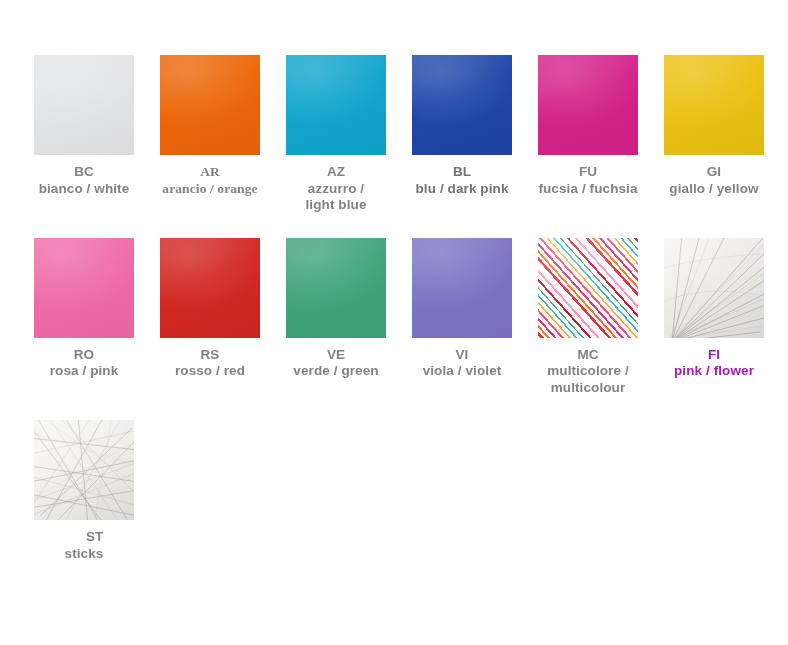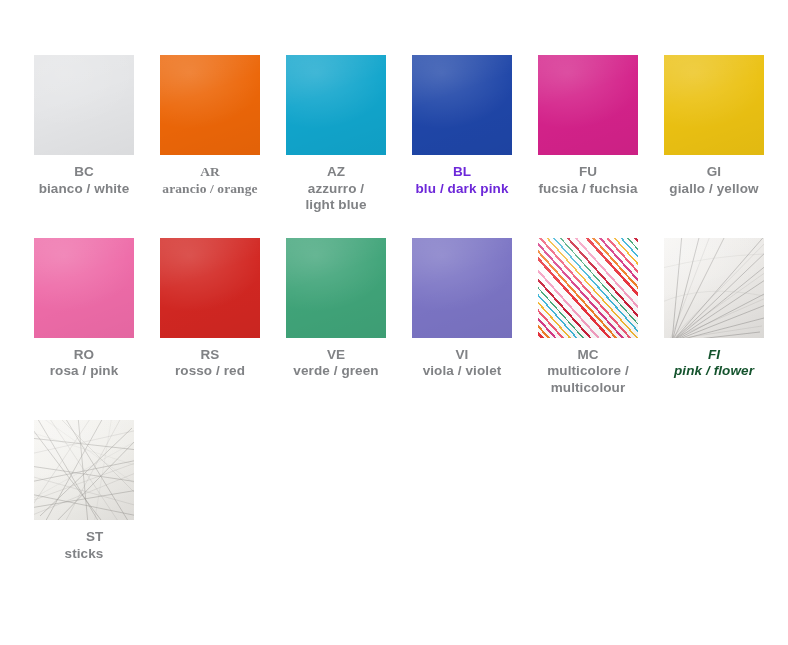--- a/index.html
+++ b/index.html
@@ -147,21 +147,21 @@
         <span class="swatch-code">AZ</span>
         <span class="swatch-desc">azzurro /
 light blue</span>
       </div>
     </div>
 
     <div class="swatch-cell">
       <div class="swatch-chip" style="background-color: rgb(31, 70, 168);">
         <div class="sheen"></div>
       </div>
-      <div class="swatch-label" style="color: #6d28d9;">
+      <div class="swatch-label" style="color: #737373;">
         <span class="swatch-code">BL</span>
         <span class="swatch-desc">blu / dark pink</span>
       </div>
     </div>
 
     <div class="swatch-cell">
       <div class="swatch-chip" style="background-color: rgb(212, 34, 138);">
         <div class="sheen"></div>
       </div>
       <div class="swatch-label" style="color: rgb(128, 130, 133);">
@@ -267,21 +267,21 @@
             <path d="M6 102 L98 88"></path>
             <path d="M6 102 L46 -2"></path>
           </g>
           <g stroke="#b4b2af" stroke-width="0.4" fill="none" opacity="0.55">
             <path d="M-2 64 Q 40 46 100 58"></path>
             <path d="M-2 30 Q 46 18 100 16"></path>
           </g>
         </svg>
         <div class="sheen"></div>
       </div>
-      <div class="swatch-label" style="color: #14532d; font-style: italic;">
+      <div class="swatch-label" style="color: #a21caf;">
         <span class="swatch-code">FI</span>
         <span class="swatch-desc">pink / flower</span>
       </div>
     </div>
 
   </div>
 
   <div class="swatch-row row-3">
 
     <div class="swatch-cell">

